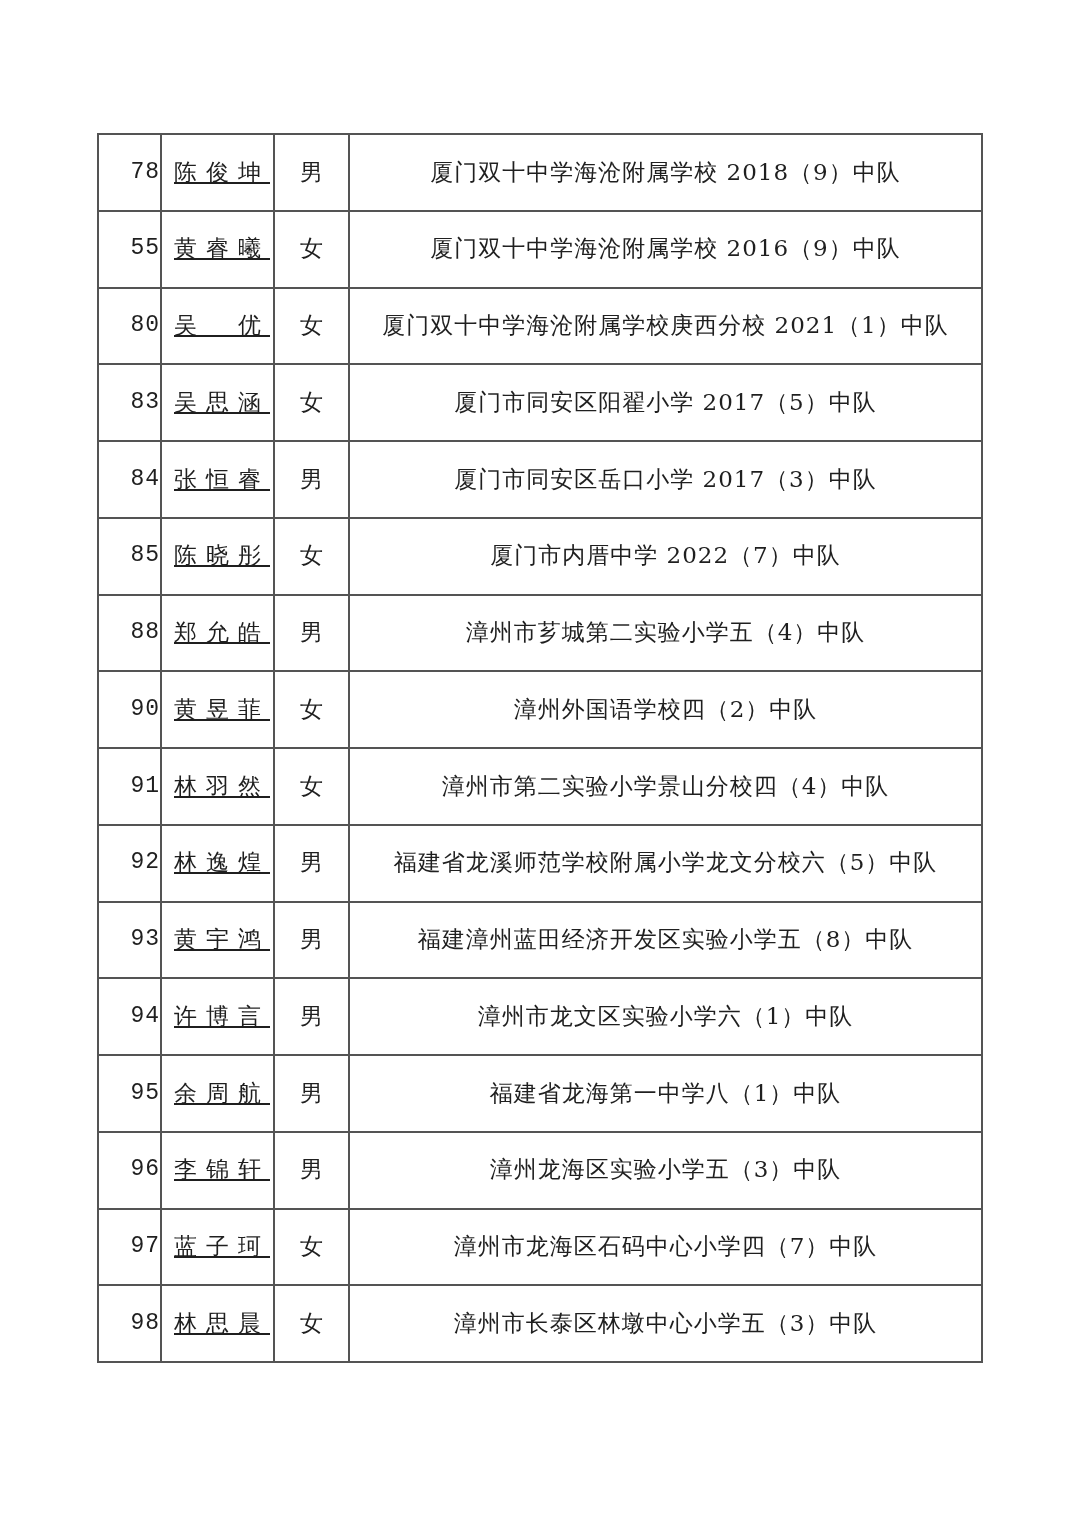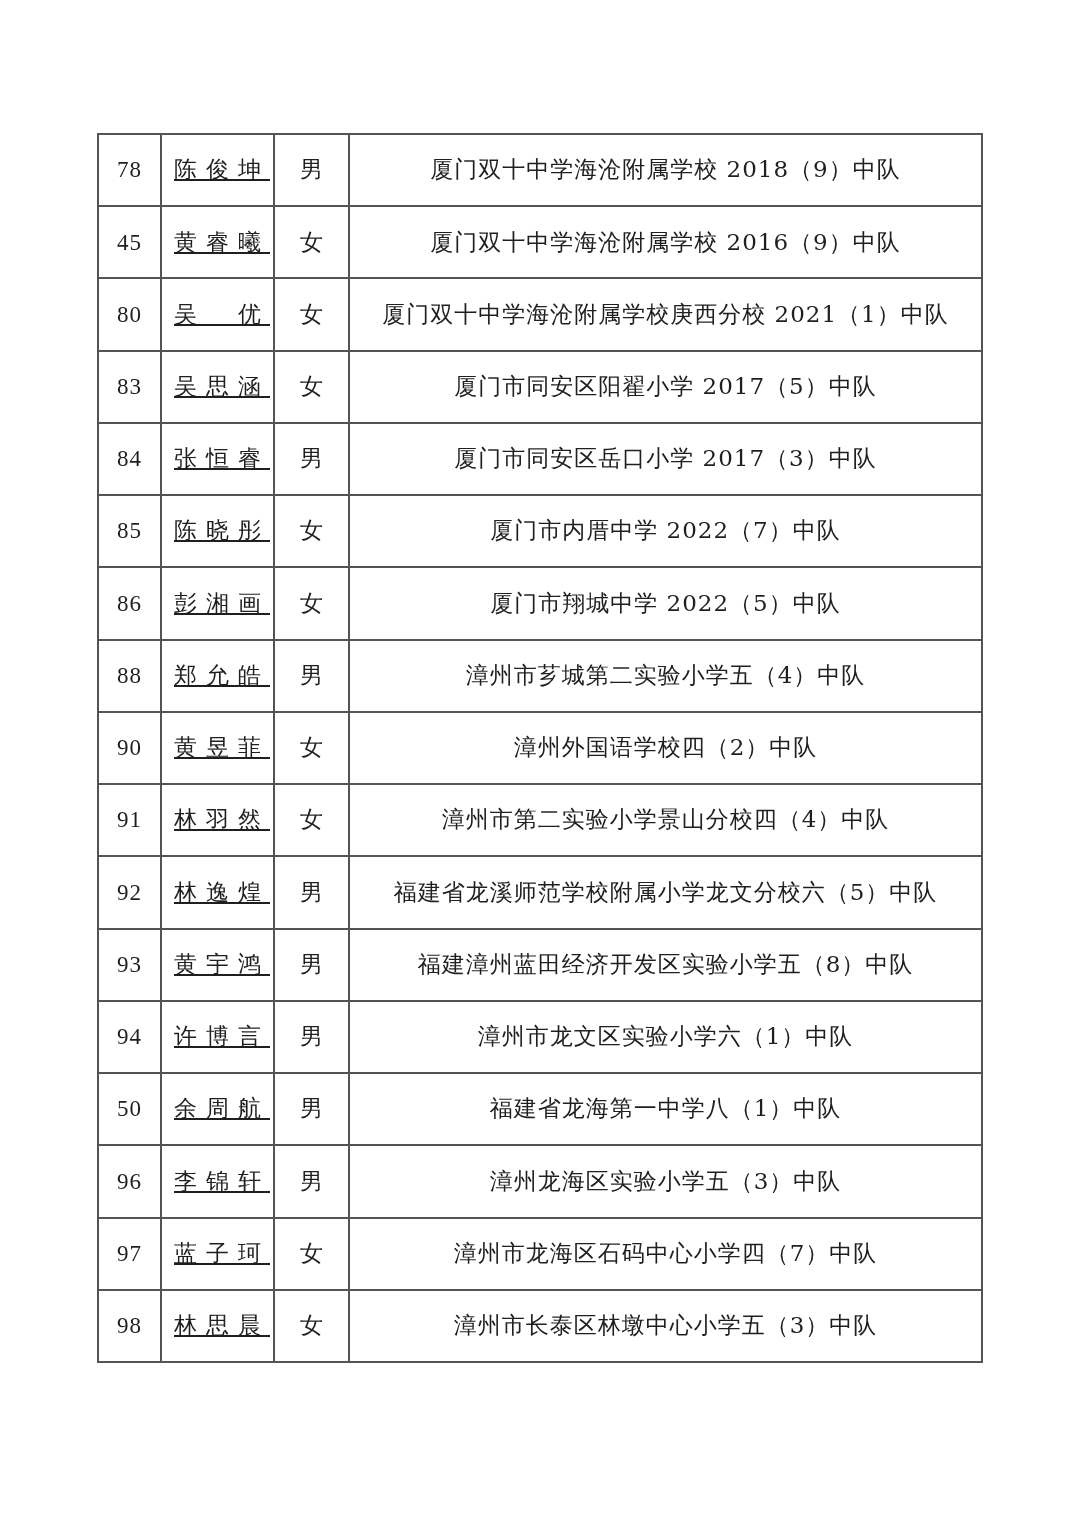--- a/index.html
+++ b/index.html
@@ -36,22 +36,22 @@
   table.roster td {
     border: 2px solid #545454;
     font-size: 23px;
     line-height: 1.2;
     vertical-align: middle;
     padding: 0;
     overflow: hidden;
     white-space: nowrap;
   }
   td.cell-number {
-    text-align: center;
-    font-family: Liberation Serif, serif;
+    text-align: right;
+    font-family: Liberation Mono, monospace;
     letter-spacing: 1px;
   }
   td.cell-name {
     text-align: center;
     letter-spacing: 9px;
     text-indent: 9px; 
     text-decoration: underline;
   }
   td.cell-gender {
     text-align: center;
@@ -76,21 +76,21 @@
       </colgroup>
       <tbody id="table-body">
   <tr>
     <td class="cell-number">78</td>
     <td class="cell-name">陈俊坤</td>
     <td class="cell-gender">男</td>
     <td class="cell-school">厦门双十中学海沧附属学校 2018（9）中队</td>
   </tr>
 
   <tr>
-    <td class="cell-number">45</td>
+    <td class="cell-number">55</td>
     <td class="cell-name">黄睿曦</td>
     <td class="cell-gender">女</td>
     <td class="cell-school">厦门双十中学海沧附属学校 2016（9）中队</td>
   </tr>
 
   <tr>
     <td class="cell-number">80</td>
     <td class="cell-name">吴　优</td>
     <td class="cell-gender">女</td>
     <td class="cell-school">厦门双十中学海沧附属学校庚西分校 2021（1）中队</td>
@@ -112,26 +112,20 @@
     <td class="cell-school">厦门市同安区岳口小学 2017（3）中队</td>
   </tr>
 
   <tr>
     <td class="cell-number">85</td>
     <td class="cell-name">陈晓彤</td>
     <td class="cell-gender">女</td>
     <td class="cell-school">厦门市内厝中学 2022（7）中队</td>
   </tr>
 
-  <tr>
-    <td class="cell-number">86</td>
-    <td class="cell-name">彭湘画</td>
-    <td class="cell-gender">女</td>
-    <td class="cell-school">厦门市翔城中学 2022（5）中队</td>
-  </tr>
 
 
   <tr>
     <td class="cell-number">88</td>
     <td class="cell-name">郑允皓</td>
     <td class="cell-gender">男</td>
     <td class="cell-school">漳州市芗城第二实验小学五（4）中队</td>
   </tr>
 
 
@@ -164,21 +158,21 @@
   </tr>
 
   <tr>
     <td class="cell-number">94</td>
     <td class="cell-name">许博言</td>
     <td class="cell-gender">男</td>
     <td class="cell-school">漳州市龙文区实验小学六（1）中队</td>
   </tr>
 
   <tr>
-    <td class="cell-number">50</td>
+    <td class="cell-number">95</td>
     <td class="cell-name">余周航</td>
     <td class="cell-gender">男</td>
     <td class="cell-school">福建省龙海第一中学八（1）中队</td>
   </tr>
 
   <tr>
     <td class="cell-number">96</td>
     <td class="cell-name">李锦轩</td>
     <td class="cell-gender">男</td>
     <td class="cell-school">漳州龙海区实验小学五（3）中队</td>

